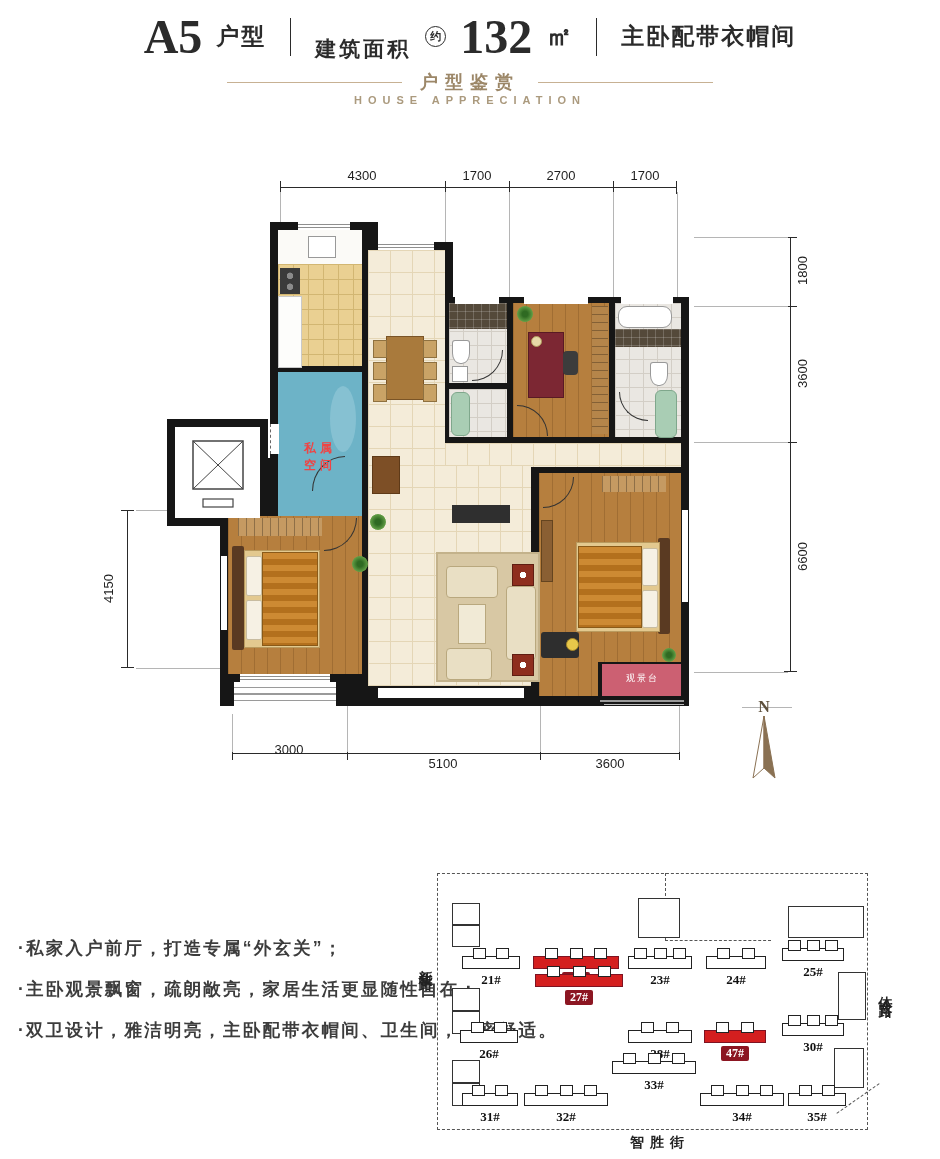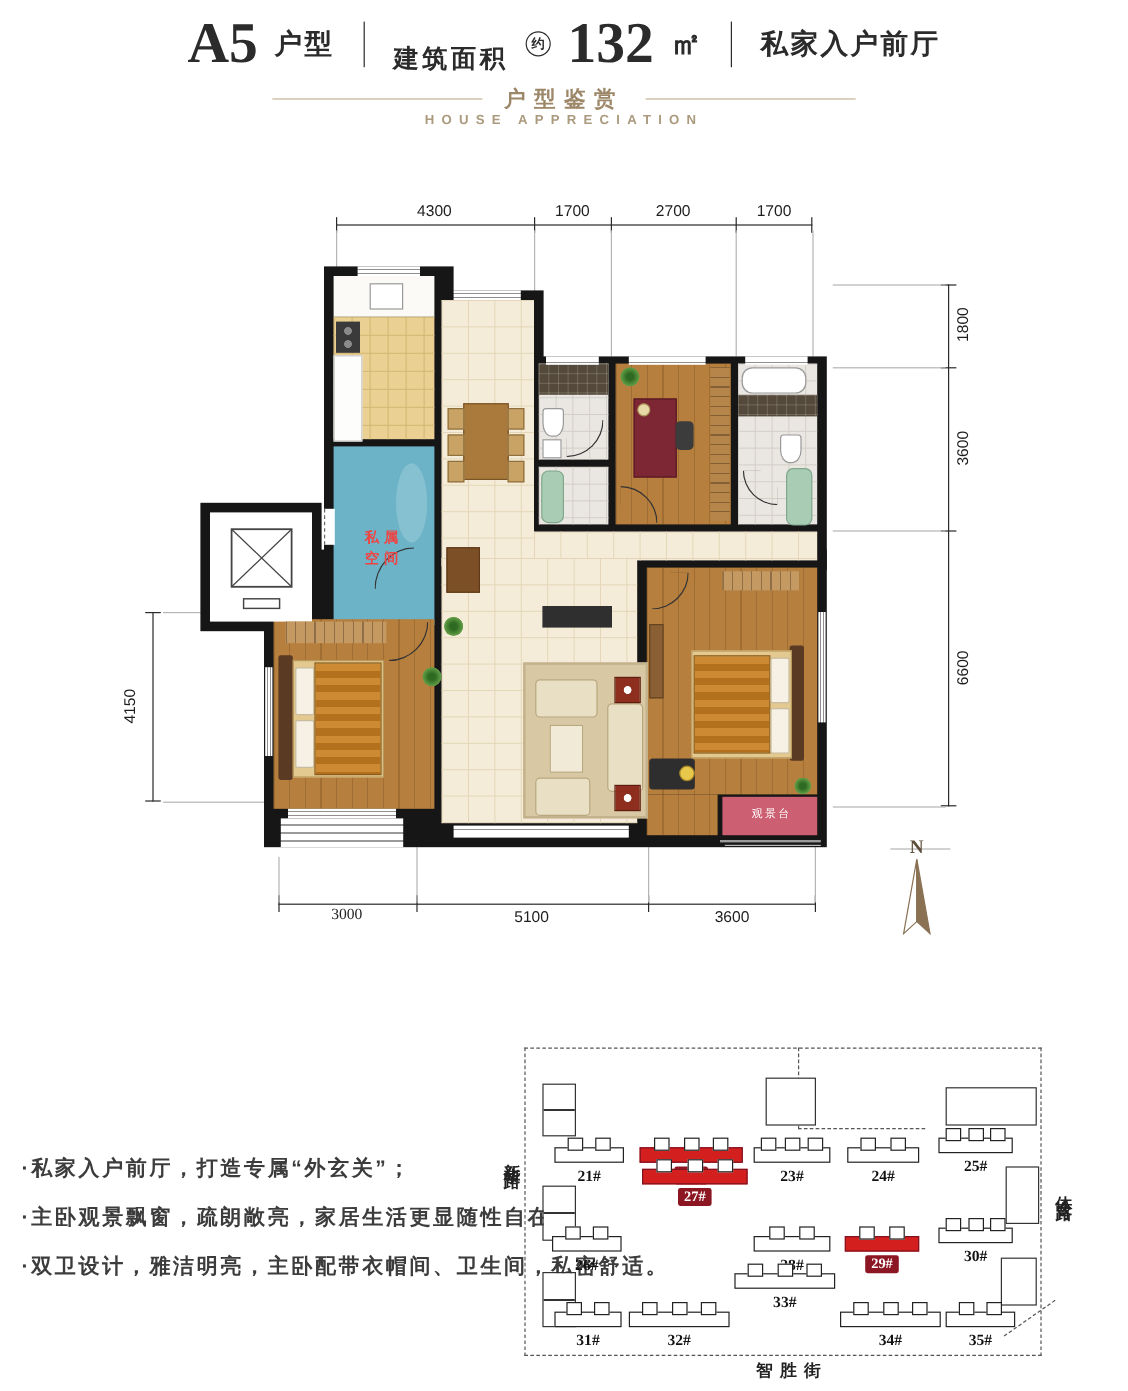--- a/index.html
+++ b/index.html
@@ -67,21 +67,21 @@
 
   <div class="abs hdr">
     <span class="big">A5</span>
     <span class="cn">户型</span>
     <span class="bar"></span>
     <span class="mid">建筑面积</span>
     <span class="circ">约</span>
     <span class="big">132</span>
     <span class="unit2">㎡</span>
     <span class="bar"></span>
-    <span class="cn">私家入户前厅</span>
+    <span class="cn">主卧配带衣帽间</span>
   </div>
   <div class="abs sub">
     <span class="ln"></span>
     <span class="t">户型鉴赏</span>
     <span class="ln"></span>
   </div>
   <div class="abs sub-en">HOUSE APPRECIATION</div>
 
   <div class="abs" style="left:280px;top:168px;width:397px;height:24px;">
     <div class="abs dline" style="left:0;top:19px;width:397px;height:1px;"></div>
@@ -113,21 +113,21 @@
     <div class="abs dline" style="left:4px;top:157px;width:13px;height:1px;"></div>
     <span class="abs dim vtxt" style="left:-39px;top:71px;width:60px;">4150</span>
   </div>
 
   <div class="abs" style="left:232px;top:742px;width:448px;height:30px;">
     <div class="abs dline" style="left:0;top:11px;width:448px;height:1px;"></div>
     <div class="abs dline" style="left:0;top:4px;width:1px;height:14px;"></div>
     <div class="abs dline" style="left:115px;top:4px;width:1px;height:14px;"></div>
     <div class="abs dline" style="left:308px;top:4px;width:1px;height:14px;"></div>
     <div class="abs dline" style="left:447px;top:4px;width:1px;height:14px;"></div>
-    <span class="abs dim" style="left:57px;top:12px;transform:translateX(-50%);font-family:Liberation Serif, serif;">3000</span>
+    <span class="abs dim" style="left:57px;top:0;transform:translateX(-50%);">3000</span>
     <span class="abs dim" style="left:211px;top:14px;transform:translateX(-50%);">5100</span>
     <span class="abs dim" style="left:378px;top:14px;transform:translateX(-50%);">3600</span>
   </div>
 
   <div class="abs ext" style="left:280px;top:192px;width:1px;height:32px;"></div>
   <div class="abs ext" style="left:445px;top:192px;width:1px;height:52px;"></div>
   <div class="abs ext" style="left:509px;top:192px;width:1px;height:105px;"></div>
   <div class="abs ext" style="left:613px;top:192px;width:1px;height:105px;"></div>
   <div class="abs ext" style="left:677px;top:192px;width:1px;height:105px;"></div>
   <div class="abs ext" style="left:694px;top:237px;width:94px;height:1px;"></div>
@@ -241,34 +241,34 @@
 
   <div class="abs wardrobe" style="left:602px;top:476px;width:64px;height:16px;"></div>
   <div class="abs" style="left:541px;top:520px;width:10px;height:60px;background:#8a5f33;border:1px solid #64441f;"></div>
   <div class="abs hb" style="left:658px;top:538px;width:12px;height:96px;"></div>
   <div class="abs mat" style="left:576px;top:542px;width:82px;height:88px;"></div>
   <div class="abs duvet" style="left:578px;top:546px;width:62px;height:80px;"></div>
   <div class="abs pillow" style="left:642px;top:548px;width:14px;height:36px;"></div>
   <div class="abs pillow" style="left:642px;top:590px;width:14px;height:36px;"></div>
   <div class="abs" style="left:541px;top:632px;width:38px;height:26px;background:#2e2e2e;border-radius:3px;"></div>
   <div class="abs" style="left:566px;top:638px;width:11px;height:11px;border-radius:50%;background:#e8c84a;border:1px solid #a8882a;"></div>
-  <div class="abs" style="left:626px;top:672px;width:34px;font-size:9px;letter-spacing:2px;color:#fff;text-align:center;">观景台</div>
+  <div class="abs" style="left:626px;top:672px;width:34px;font-size:9px;letter-spacing:2px;color:#fff;">观景台</div>
 
   <div class="abs g" style="left:370px;top:514px;width:16px;height:16px;"></div>
   <div class="abs g" style="left:517px;top:306px;width:16px;height:16px;"></div>
   <div class="abs g" style="left:352px;top:556px;width:16px;height:16px;"></div>
   <div class="abs g" style="left:662px;top:648px;width:14px;height:14px;"></div>
 
   <div class="abs" style="left:750px;top:698px;width:28px;text-align:center;font-family:'Liberation Serif',serif;font-weight:700;font-size:16px;color:#5d4f3b;">N</div>
   <svg class="abs" style="left:751px;top:716px;" width="26" height="66" viewBox="0 0 26 66">
     <polygon points="13,0 2,62 13,52" fill="#ffffff" stroke="#8a7153" stroke-width="1"></polygon>
     <polygon points="13,0 24,62 13,52" fill="#8a7153" stroke="#8a7153" stroke-width="1"></polygon>
   </svg>
 
-  <div class="abs" style="left:18px;top:936px;width:440px;margin-top:25px;">
+  <div class="abs" style="left:18px;top:936px;width:440px;">
     <div class="feat">·私家入户前厅，打造专属“外玄关”；</div>
     <div class="feat">·主卧观景飘窗，疏朗敞亮，家居生活更显随性自在；</div>
     <div class="feat" style="margin-bottom:0;">·双卫设计，雅洁明亮，主卧配带衣帽间、卫生间，私密舒适。</div>
   </div>
 
   <div class="abs sp-border" style="left:437px;top:873px;width:429px;height:255px;"></div>
   <div class="abs" style="left:665px;top:873px;width:0;height:68px;border-left:1.5px dashed #555;"></div>
   <div class="abs" style="left:665px;top:940px;width:106px;height:0;border-top:1.5px dashed #555;"></div>
   <div class="abs" style="left:832px;top:1098px;width:52px;height:0;border-top:1.5px dashed #555;transform:rotate(-35deg);"></div>
 
@@ -348,21 +348,21 @@
       </div>
     <div class="base"></div>
     <span class="num">28#</span>
   </div>
   <div class="bldg hl" style="left:704px;top:1022px;width:62px;">
     <div class="bumps">
         <i></i>
         <i></i>
       </div>
     <div class="base"></div>
-    <span class="num">29#</span>
+    <span class="num">47#</span>
   </div>
   <div class="bldg" style="left:782px;top:1015px;width:62px;">
     <div class="bumps">
         <i></i>
         <i></i>
         <i></i>
       </div>
     <div class="base"></div>
     <span class="num">30#</span>
   </div>

